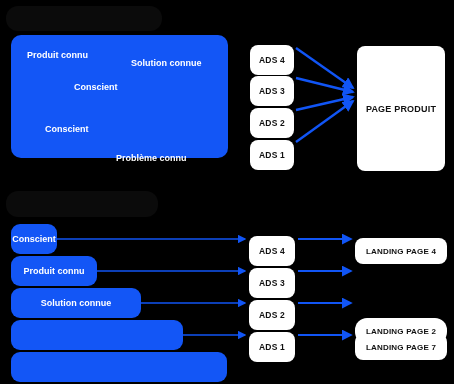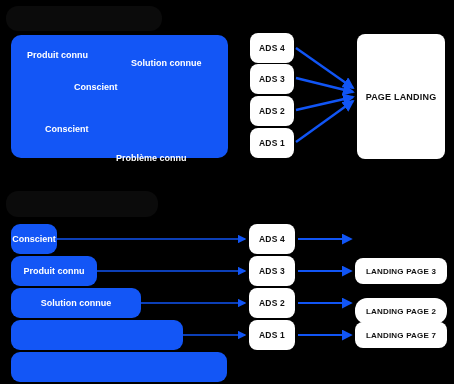--- a/index.html
+++ b/index.html
@@ -82,20 +82,21 @@
     border-radius: 8px;
     display: flex;
     align-items: center;
     justify-content: center;
     color: #111111;
     font-size: 8.5px;
     font-weight: 700;
     letter-spacing: 0.2px;
     white-space: nowrap;
     box-sizing: border-box;
+    margin-top: 12px;
   }
 
   
   .ads-top { left: 250px; width: 44px; height: 30px; }
   .ads-top-0 { top: 128px; }
   .ads-top-1 { top: 96px;  }
   .ads-top-2 { top: 64px;  }
   .ads-top-3 { top: 33px;  }
 
   .product-page {
@@ -132,21 +133,21 @@
   
   .ads-bot { left: 249px; width: 46px; height: 30px; }
   .ads-bot-0 { top: 320px; }
   .ads-bot-1 { top: 288px; }
   .ads-bot-2 { top: 256px; }
   .ads-bot-3 { top: 224px; }
 
   
   .landing { left: 355px; width: 92px; height: 26px; font-size: 8px; }
   .landing-0 { top: 322px; }
-  .landing-1 { top: 298px; border-radius: 12px; }
+  .landing-1 { top: 306px; border-radius: 12px; }
   .landing-2 { top: 258px; }
   .landing-3 { top: 226px; }
 
   .arrow-layer {
     position: absolute;
     inset: 0;
     pointer-events: none;
   }
 </style>
 </head>
@@ -162,21 +163,21 @@
     <span class="aw-label aw-2">Conscient</span>
     <span class="aw-label aw-3">Problème connu</span>
     <span class="aw-label aw-4">Conscient</span>
   </div>
 
   <div class="card ads-top ads-top-0">ADS 1</div>
   <div class="card ads-top ads-top-1">ADS 2</div>
   <div class="card ads-top ads-top-2">ADS 3</div>
   <div class="card ads-top ads-top-3">ADS 4</div>
 
-  <div class="card product-page">PAGE LANDING</div>
+  <div class="card product-page">PAGE PRODUIT</div>
 
   <svg class="arrow-layer" viewBox="0 0 454 384" width="454" height="384">
     <defs>
       <marker id="ah" markerWidth="5" markerHeight="5" refX="4.2" refY="2.5" orient="auto" markerUnits="strokeWidth">
         <path d="M0,0 L5,2.5 L0,5 z" fill="#1155F5"></path>
       </marker>
     </defs>
 
     <line x1="296" y1="48" x2="353" y2="88" stroke="#1155F5" stroke-width="2.4" marker-end="url(#ah)"></line>
     <line x1="296" y1="78" x2="353" y2="92" stroke="#1155F5" stroke-width="2.4" marker-end="url(#ah)"></line>
@@ -192,21 +193,21 @@
   <div class="seg-bar seg-3"></div>
   <div class="seg-bar seg-4"></div>
 
   <div class="card ads-bot ads-bot-0">ADS 1</div>
   <div class="card ads-bot ads-bot-1">ADS 2</div>
   <div class="card ads-bot ads-bot-2">ADS 3</div>
   <div class="card ads-bot ads-bot-3">ADS 4</div>
 
   <div class="card landing landing-0">LANDING PAGE 7</div>
   <div class="card landing landing-1">LANDING PAGE 2</div>
-  <div class="card landing landing-2">LANDING PAGE 3</div>
+  <div class="card landing landing-3">LANDING PAGE 4</div>
 
   <svg class="arrow-layer" viewBox="0 0 454 384" width="454" height="384">
 
     <line x1="57" y1="239" x2="245" y2="239" stroke="#1155F5" stroke-width="1.7" marker-end="url(#ah)"></line>
     <line x1="97" y1="271" x2="245" y2="271" stroke="#1155F5" stroke-width="1.7" marker-end="url(#ah)"></line>
     <line x1="141" y1="303" x2="245" y2="303" stroke="#1155F5" stroke-width="1.7" marker-end="url(#ah)"></line>
     <line x1="183" y1="335" x2="245" y2="335" stroke="#1155F5" stroke-width="1.7" marker-end="url(#ah)"></line>
 
     <line x1="298" y1="239" x2="351" y2="239" stroke="#1155F5" stroke-width="2.2" marker-end="url(#ah)"></line>
     <line x1="298" y1="271" x2="351" y2="271" stroke="#1155F5" stroke-width="2.2" marker-end="url(#ah)"></line>

